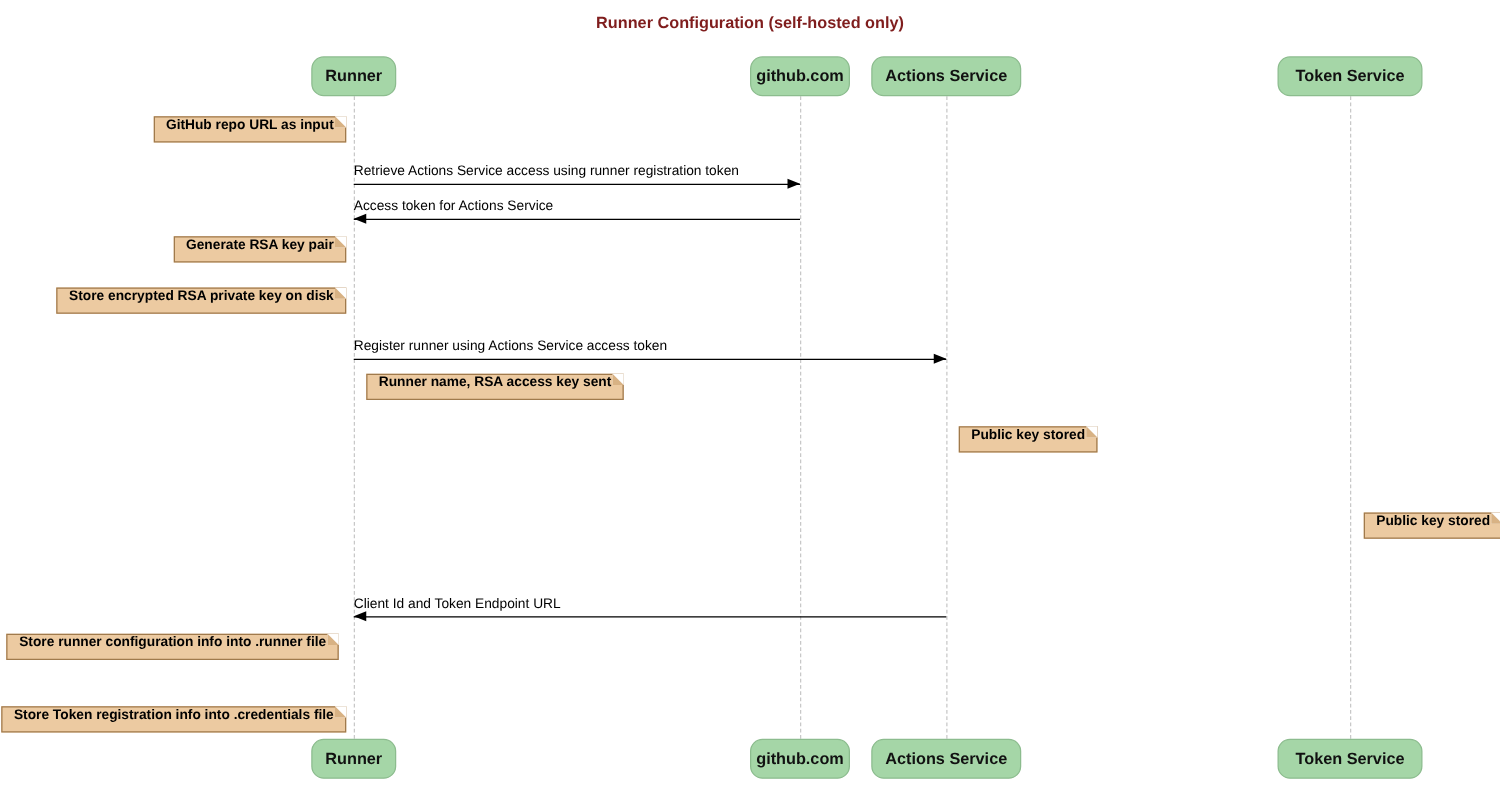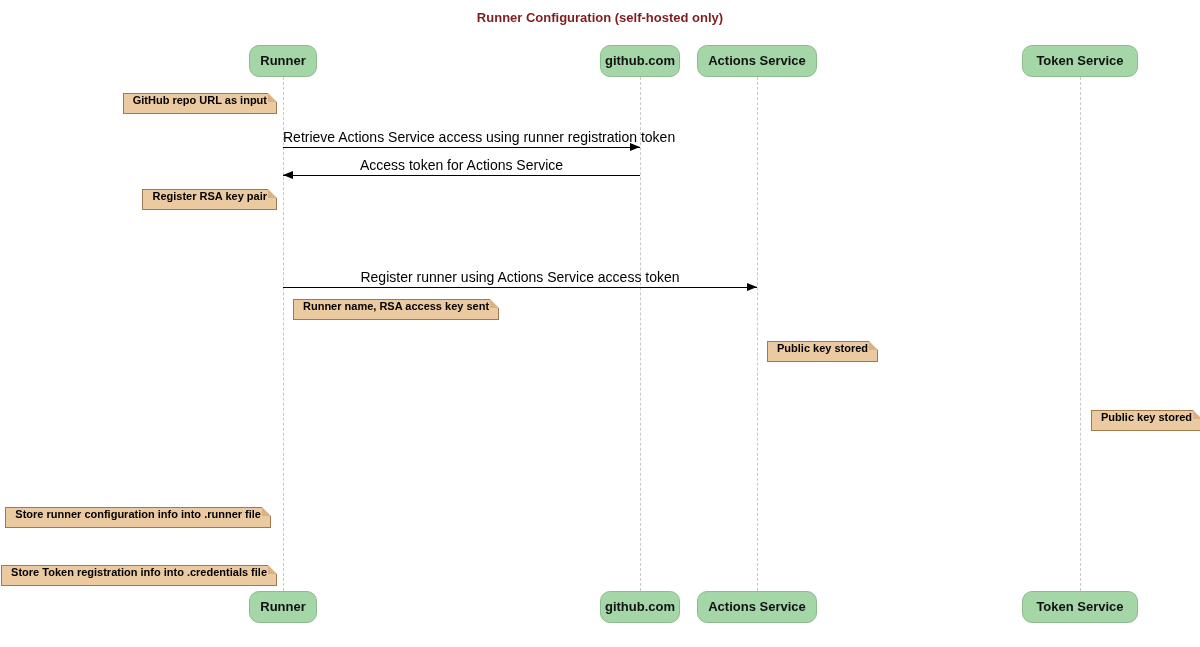--- a/index.html
+++ b/index.html
@@ -52,24 +52,24 @@
     color: #111;
     text-align: center;
     line-height: 30px;
     white-space: nowrap;
     font-weight: bold;
   }
   .message {
     position: absolute;
   }
   .msg-label {
-    font-size: 14px;
+    font-size: 11px;
     line-height: 13px;
     padding-bottom: 3px;
-    text-align: center;
+    text-align: left;
     color: #000;
     white-space: nowrap;
   }
   .msg-line {
     position: relative;
     height: 1px;
     background: var(--message);
   }
   .arrowhead {
     position: absolute;
@@ -146,22 +146,29 @@
 
   <div class="message arrow-right" style="left:283px;top:271px;width:474px">
     <div class="msg-label">Register runner using Actions Service access token</div>
     <div class="msg-line">
         <span class="arrowhead"></span>
       </div>
   </div>
 
 
 
+  <div class="message arrow-left" style="left:283px;top:477px;width:474px">
+    <div class="msg-label">Client Id and Token Endpoint URL</div>
+    <div class="msg-line">
+        <span class="arrowhead"></span>
+      </div>
+  </div>
 
   <div class="note" style="right:923px;top:93px"><span class="fold"></span><span>GitHub repo URL as input</span></div>
-  <div class="note" style="right:923px;top:189px"><span class="fold"></span><span>Register RSA key pair</span></div>
+  <div class="note" style="right:923px;top:189px"><span class="fold"></span><span>Generate RSA key pair</span></div>
+  <div class="note" style="right:923px;top:230px"><span class="fold"></span><span>Store encrypted RSA private key on disk</span></div>
   <div class="note" style="left:293px;top:299px"><span class="fold"></span><span>Runner name, RSA access key sent</span></div>
   <div class="note" style="left:767px;top:341px"><span class="fold"></span><span>Public key stored</span></div>
   <div class="note" style="left:1091px;top:410px"><span class="fold"></span><span>Public key stored</span></div>
   <div class="note" style="right:929px;top:507px"><span class="fold"></span><span>Store runner configuration info into .runner file</span></div>
   <div class="note" style="right:923px;top:565px"><span class="fold"></span><span>Store Token registration info into .credentials file</span></div>
 
 </div>
 
 </body></html>

